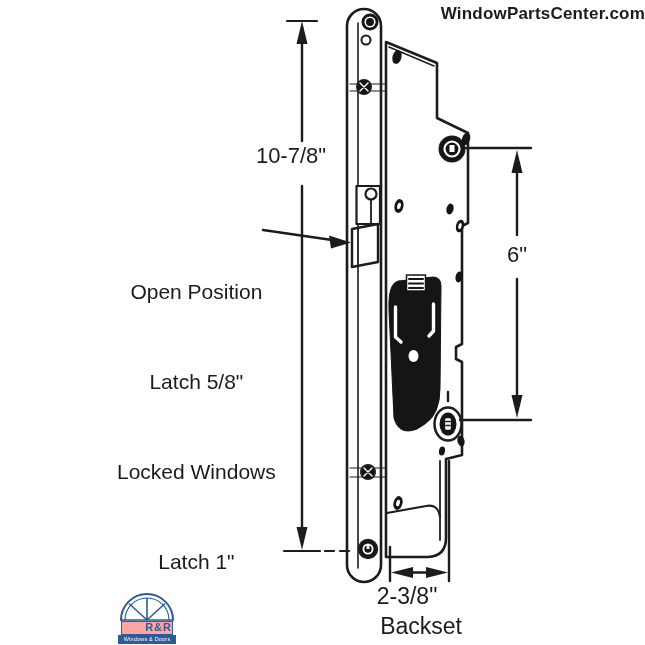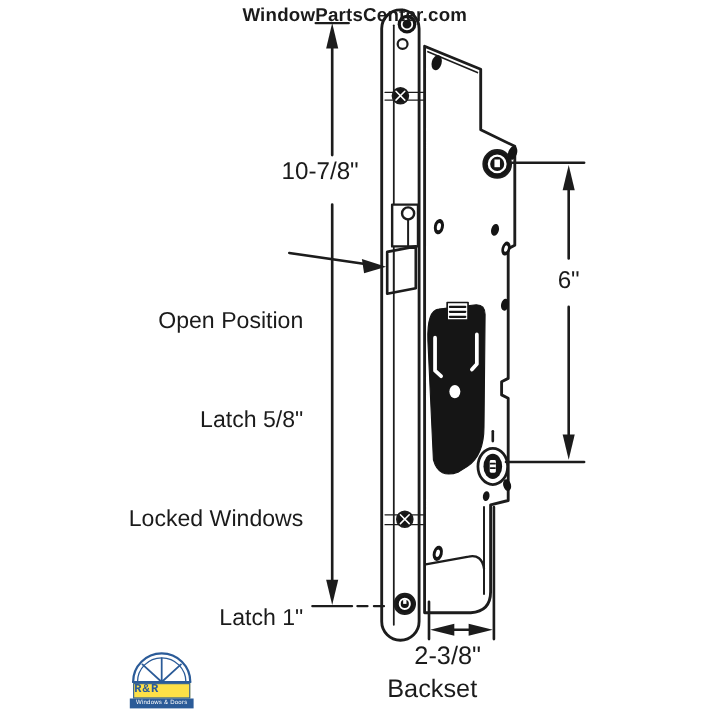--- a/index.html
+++ b/index.html
@@ -1,31 +1,31 @@
 <!DOCTYPE html>
 <html><head>
 <meta charset="utf-8">
 <style>
   html,body{margin:0;padding:0;background:#fff;}
   #stage{position:relative;width:645px;height:645px;background:#ffffff;overflow:hidden;
          font-family:"Liberation Sans", sans-serif;color:#111;}
   #lineart{position:absolute;left:0;top:0;width:645px;height:645px;}
   .lbl{position:absolute;color:#1b1b1b;white-space:pre;}
-  #title{left:0;top:4px;width:645px;text-align:center;font-size:17px;font-weight:bold;letter-spacing:.2px;}
+  #title{left:0;top:4px;width:645px;text-align:right;font-size:17px;font-weight:bold;letter-spacing:.2px;}
   #dim-height-label{left:238px;top:143px;width:106px;text-align:center;font-size:22px;}
   #dim-6-label{left:494px;top:242px;width:46px;text-align:center;font-size:22px;}
   #backset-value{left:352px;top:583px;width:110px;text-align:center;font-size:23px;}
-  #backset-caption{left:352px;top:613px;width:110px;text-align:left;font-size:23px;}
-  #annotation{left:117px;top:217px;font-size:21px;line-height:30px;text-align:right;}
+  #backset-caption{left:352px;top:613px;width:110px;text-align:right;font-size:23px;}
+  #annotation{left:117px;top:217px;font-size:21px;line-height:30px;text-align:center;}
   
   #logo{position:absolute;left:118px;top:592px;width:58px;}
   #logo .arch{display:block;}
   #logo .namebox{box-sizing:border-box;width:52px;margin:0 auto;height:14px;border:1.5px solid #2b5b98;
-      background:#fde047;color:#2b5b98;font-family:Liberation Mono, monospace;font-weight:bold;
-      font-size:11px;text-align:left;line-height:11px;letter-spacing:1px;}
+      background:#fca5a5;color:#2b5b98;font-family:Liberation Sans, sans-serif;font-weight:bold;
+      font-size:11px;text-align:right;line-height:11px;letter-spacing:1px;}
   #logo .tagbar{width:58px;height:9px;background:#2b5b98;color:#fff;font-size:5.5px;
       text-align:center;line-height:9px;letter-spacing:.2px;overflow:hidden;}
 </style>
 </head>
 <body>
 
 <div id="stage">
 
   <svg id="lineart" viewBox="0 0 645 645" fill="none" stroke="#1c1c1c" stroke-width="2.5" stroke-linecap="round" stroke-linejoin="round">
 

